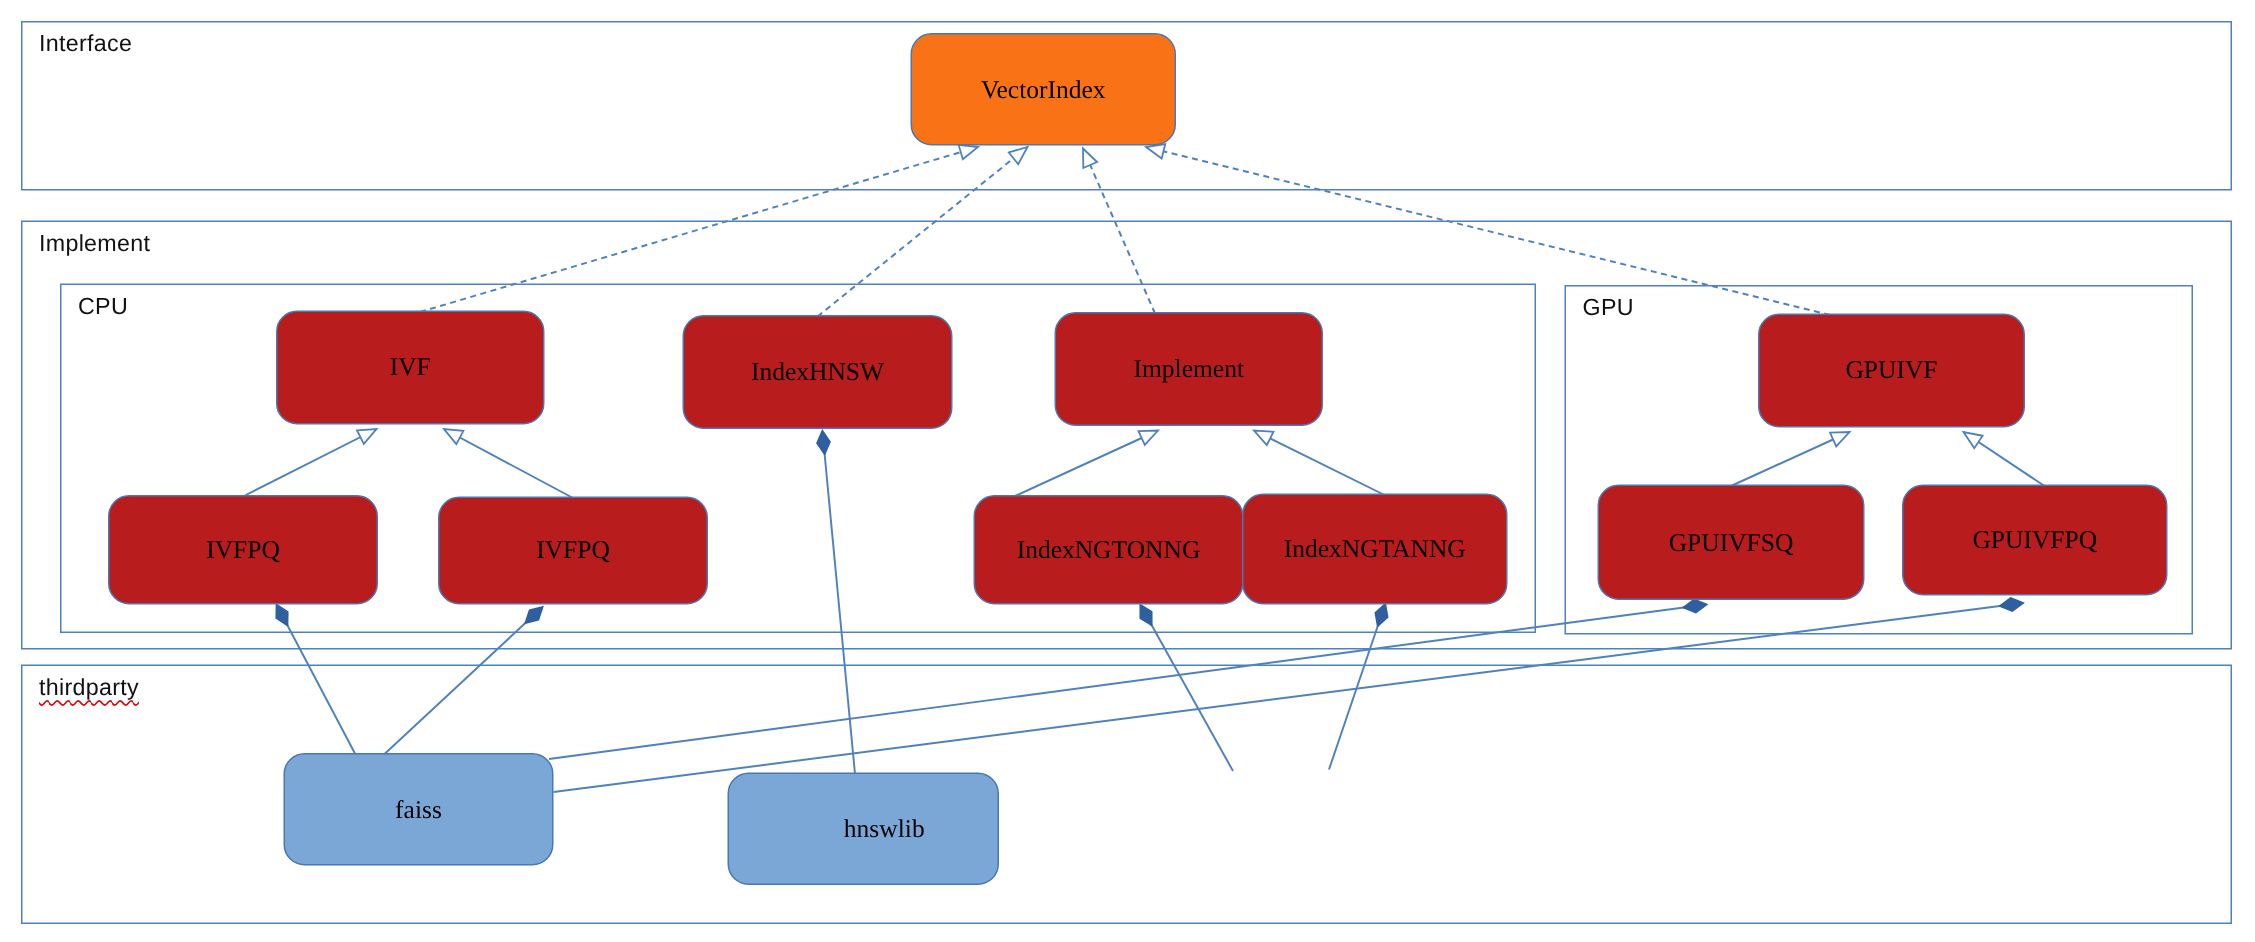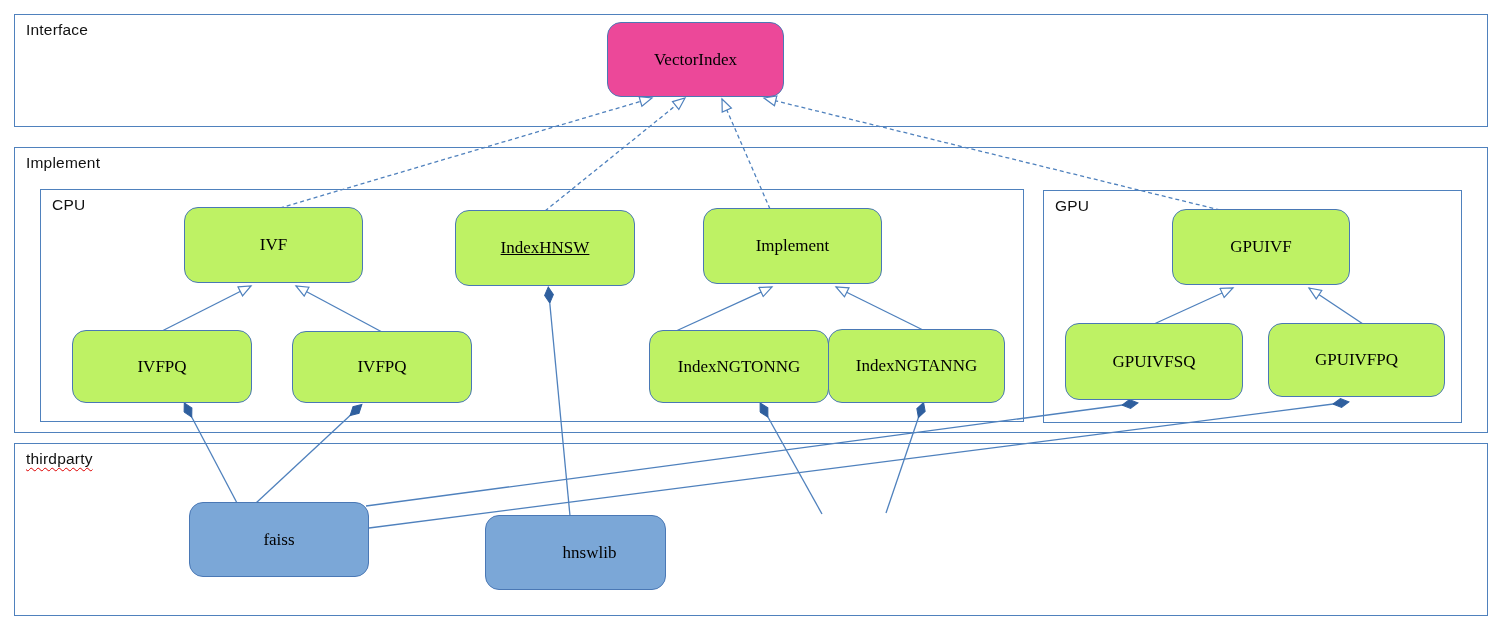--- a/index.html
+++ b/index.html
@@ -42,27 +42,27 @@
   .node{
     position:absolute;
     box-sizing:border-box;
     border:1.6px solid #4a78b5;
     border-radius:14px;
     display:flex;align-items:center;justify-content:center;
     font-family:"Liberation Serif",serif;
     font-size:17px;color:#000;
     z-index:3;
   }
-  .iface{background:#ec4899;}
-  .impl {background:#bef264;}
+  .iface{background:#f97316;}
+  .impl {background:#b91c1c;}
   .lib  {background:#7ba7d7;}
   
   #n-vectorindex {left:607px; top:22px;  width:177px;height:75px;}
   #n-ivf         {left:184px; top:207px; width:179px;height:76px;}
-  #n-indexhnsw   {left:455px; top:210px; width:180px;height:76px;text-decoration:underline;}
+  #n-indexhnsw   {left:455px; top:210px; width:180px;height:76px;}
   #n-indexngt    {left:703px; top:208px; width:179px;height:76px;}
   #n-gpuivf      {left:1172px;top:209px; width:178px;height:76px;}
   #n-ivfsq       {left:72px;  top:330px; width:180px;height:73px;}
   #n-ivfpq       {left:292px; top:331px; width:180px;height:72px;}
   #n-indexngtonng{left:613px; top:330px; width:180px;height:73px;margin-left:36px;}
   #n-indexngtanng{left:828px; top:329px; width:177px;height:74px;}
   #n-gpuivfsq    {left:1065px;top:323px; width:178px;height:77px;}
   #n-gpuivfpq    {left:1268px;top:323px; width:177px;height:74px;}
   #n-faiss       {left:189px; top:502px; width:180px;height:75px;}
   #n-hnswlib     {left:485px; top:515px; width:181px;height:75px;padding-left:28px;}

